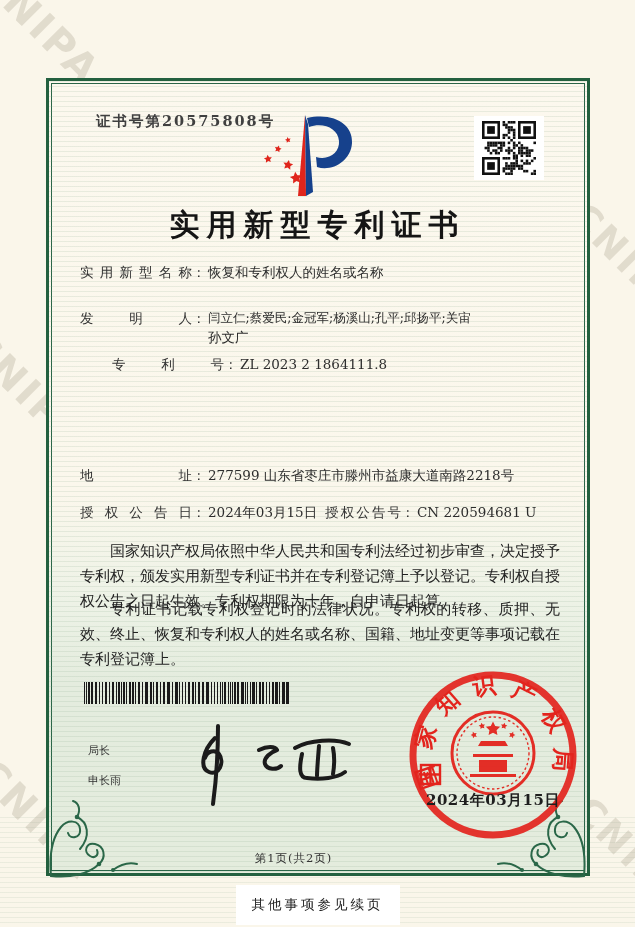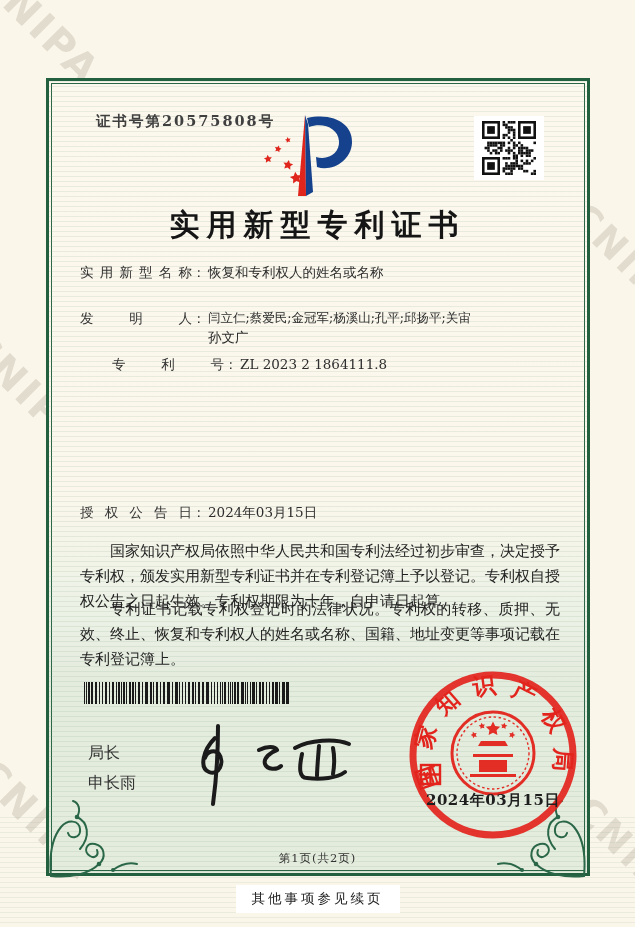--- a/index.html
+++ b/index.html
@@ -58,29 +58,29 @@
   .r-name{top:264px;} .r-inv{top:310px;} .r-pn{top:356px;margin-left:32px;} .r-fd{top:393px;}
   .r-pt{top:430px;} .r-ad{top:467px;} .r-gr{top:504px; position:absolute;}
   .inv2{margin-top:2px;}
   .inv1{font-size:12.5px;}
   .pair2{position:absolute; left:245px; top:0; white-space:nowrap;}
   .pair2 .flabel{width:76px;}
   .legal{left:80px; width:480px; font-size:15px; line-height:1.68; color:#222;
          text-indent:2em; text-align:justify;}
   .p1{top:539px;} .p2{top:597px;}
   .barcode{left:84px; top:682px;}
-  .signer{left:88px; font-size:16px; font-family:"DejaVu Sans","Liberation Sans",sans-serif; color:#333;}
+  .signer{left:88px; font-size:11px; font-family:"DejaVu Sans","Liberation Sans",sans-serif; color:#333;}
   .s1{top:743px;} .s2{top:773px;}
   .sig{left:185px; top:718px;}
   .seal{left:406px; top:668px; width:174px; height:174px; z-index:4;}
   .seal-date{position:absolute; left:0; top:123px; width:174px; text-align:center;
              font-size:15px; font-weight:bold; color:#1e1e1e; letter-spacing:.5px; z-index:5;}
-  .page-no{left:0; top:851px; width:635px; text-align:center; font-size:11.5px; color:#333; letter-spacing:1px;}
+  .page-no{left:0; top:851px; width:587px; text-align:center; font-size:11.5px; color:#333; letter-spacing:1px;}
   .note-wrap{left:0; top:885px; width:635px; text-align:center;}
-  .note{display:inline-block; background:#ffffff; padding:5px 16px; font-size:13.5px;
+  .note{display:inline-block; background:#ffffff; padding:11px 16px; font-size:13.5px;
         letter-spacing:3px; color:#222;}
 </style>
 </head>
 <body>
 
 <div class="page">
 
   <div class="wm wm1">CNIPA</div>
   <div class="wm wm2">CNIPA</div>
   <div class="wm wm3">CNIPA</div>
@@ -286,23 +286,27 @@
   <div class="abs row r-inv">
     <span class="flabel">发明人</span><span class="fcolon">：</span><span class="fvalue"><span class="inv1" style="display:block">闫立仁;蔡爱民;金冠军;杨溪山;孔平;邱扬平;关宙</span><span class="inv2" style="display:block">孙文广</span></span>
   </div>
 
   <div class="abs row r-pn">
     <span class="flabel">专利号</span><span class="fcolon">：</span><span class="fvalue">ZL 2023 2 1864111.8</span>
   </div>
 
 
 
+  <div class="abs row r-ad">
+    <span class="flabel">地址</span><span class="fcolon">：</span><span class="fvalue">277599 山东省枣庄市滕州市益康大道南路2218号</span>
+  </div>
 
   <div class="abs row r-gr">
     <span><span class="flabel">授权公告日</span><span class="fcolon">：</span><span class="fvalue">2024年03月15日</span></span>
+    <span class="pair2"><span class="flabel">授权公告号</span><span class="fcolon">：</span><span class="fvalue">CN 220594681 U</span></span>
   </div>
 
   <div class="abs legal p1">国家知识产权局依照中华人民共和国专利法经过初步审查，决定授予专利权，颁发实用新型专利证书并在专利登记簿上予以登记。专利权自授权公告之日起生效。专利权期限为十年，自申请日起算。</div>
   <div class="abs legal p2">专利证书记载专利权登记时的法律状况。专利权的转移、质押、无效、终止、恢复和专利权人的姓名或名称、国籍、地址变更等事项记载在专利登记簿上。</div>
 
   <svg class="abs barcode" id="barcode" width="208" height="22" viewBox="0 0 208 22">
       <rect x="0" y="0" width="1" height="22" fill="#1a1a1a"></rect>
       <rect x="2" y="0" width="1" height="22" fill="#1a1a1a"></rect>
       <rect x="4" y="0" width="2" height="22" fill="#1a1a1a"></rect>
       <rect x="7" y="0" width="2" height="22" fill="#1a1a1a"></rect>

